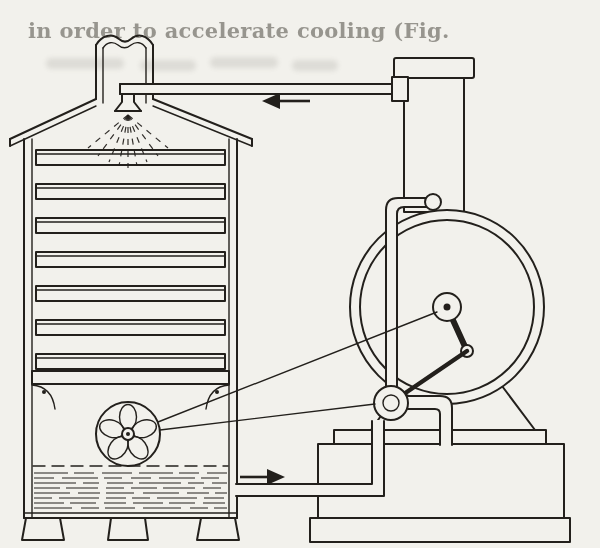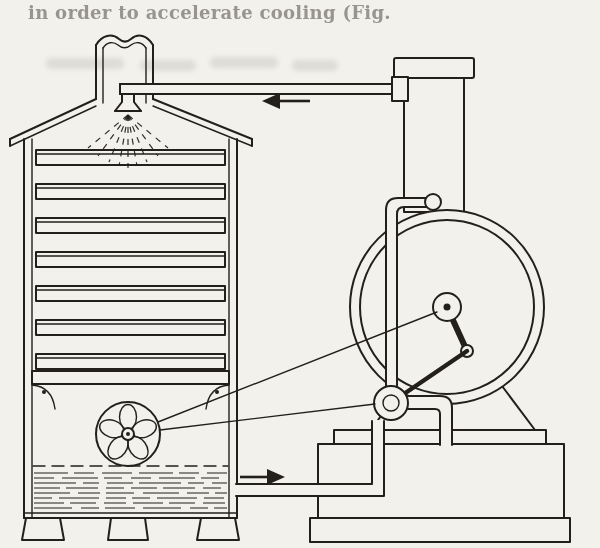--- a/index.html
+++ b/index.html
@@ -15,22 +15,22 @@
   .thin { stroke-width:1.4; }
   .fillp   { fill:var(--background); stroke:var(--ink); stroke-width:2; stroke-linejoin:round; }
   .fillonly{ fill:var(--background); stroke:none; }
   .inkfill { fill:var(--ink); stroke:none; }
   .crank { stroke:var(--ink); stroke-width:6; stroke-linecap:round; fill:none; }
   .rod   { stroke:var(--ink); stroke-width:4.5; stroke-linecap:round; fill:none; }
   .arrowline { stroke:var(--ink); stroke-width:2.6; fill:none; }
   .spray path { stroke:var(--ink); stroke-width:1.2; stroke-dasharray:6 6; fill:none; opacity:.92; }
   .hatch { stroke:var(--ink); stroke-width:1.2; fill:none; }
   .bleed1 {
-    position:absolute; left:28px; top:2px; width:560px;
-    font-size:18px; font-weight:600; letter-spacing:.3px;
+    position:absolute; left:28px; top:18px; width:560px;
+    font-size:21px; font-weight:600; letter-spacing:.3px;
     color:var(--bleed-ink); opacity:.52; filter:blur(.4px);
     white-space:nowrap;
   }
   .smudge {
     position:absolute; height:11px; background:#55524a;
     opacity:.13; filter:blur(2.5px); border-radius:5px;
   }
 </style>
 </head>
 <body>

